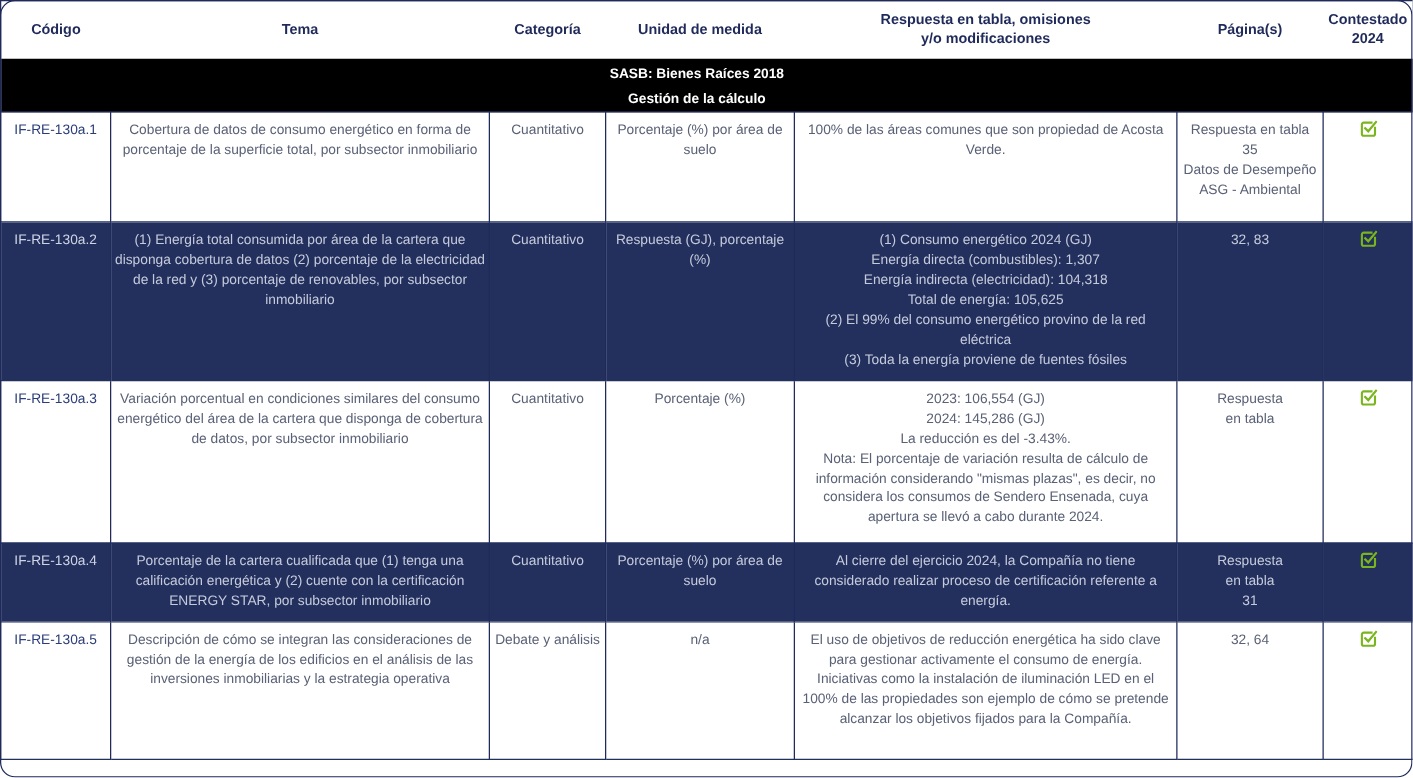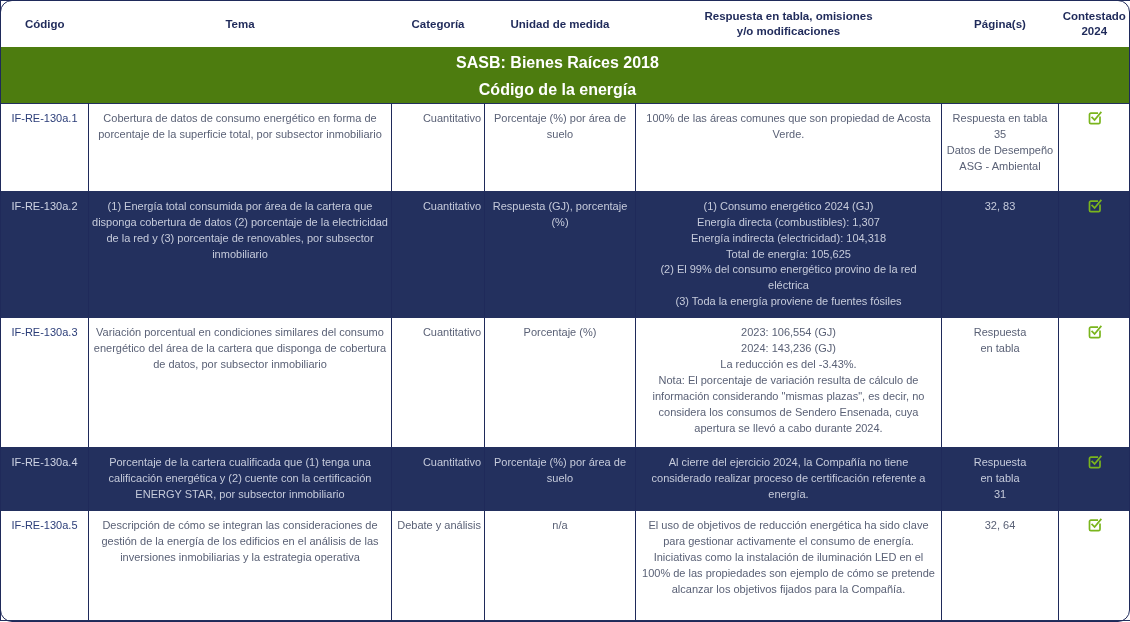--- a/index.html
+++ b/index.html
@@ -48,24 +48,24 @@
     vertical-align: middle;
     padding: 6px 4px;
     line-height: 1.25;
     border: none;
     height: 46px;
     box-sizing: border-box;
   }
 
   
   tr.section-band td {
-    background: #4d7c0f;
+    background: #000000;
     color: #ffffff;
     text-align: center;
-    font-size: 16px;
+    font-size: 11px;
     font-weight: bold;
     padding: 5px 20px 2px 4px;
     line-height: 1.35;
     border: none;
   }
   .band-line { display: block; }
   .band-line.first { margin-bottom: 6px; }
 
   
   tbody td {
@@ -103,21 +103,20 @@
   td.code-cell {
     font-size: 11px;
     white-space: nowrap;
     padding-left: 2px;
     padding-right: 2px;
   }
 
   td.cat-cell {
     white-space: nowrap;
     overflow: visible;
-    text-align: right;
   }
 
   td.cont-cell {
     vertical-align: top;
     padding-top: 6px;
   }
 
   .multi-line > span { display: block; }
 
   
@@ -173,21 +172,21 @@
           <span>Contestado</span><br>
           <span>2024</span>
         </th>
       </tr>
     </thead>
 
     <tbody>
       <tr class="section-band">
         <td colspan="7">
           <span class="band-line first">SASB: Bienes Raíces 2018</span>
-          <span class="band-line">Código de la energía</span>
+          <span class="band-line">Gestión de la cálculo</span>
         </td>
       </tr>
 
     <tr class="row-light" style="height: 88px;">
           <td class="code-cell">IF-RE-130a.1</td>
           <td>Cobertura de datos de consumo energético en forma de porcentaje de la superficie total, por subsector inmobiliario</td>
           <td class="cat-cell">Cuantitativo</td>
           <td>Porcentaje (%) por área de suelo</td>
           <td><span class="multi-line"><span>100% de las áreas comunes que son propiedad de Acosta Verde.</span></span></td>
           <td><span class="multi-line"><span>Respuesta en tabla</span><span>35</span><span>Datos de Desempeño</span><span>ASG - Ambiental</span></span></td>
@@ -206,21 +205,21 @@
           <td class="cont-cell"><span class="check-icon"><svg width="14" height="14" viewBox="0 0 14 14" xmlns="http://www.w3.org/2000/svg">
                 <path d="M12 6.3 V11.2 A1.4 1.4 0 0 1 10.6 12.6 H2.9 A1.4 1.4 0 0 1 1.5 11.2 V3.5 A1.4 1.4 0 0 1 2.9 2.1 H9.2" fill="none" stroke="#7ab51d" stroke-width="1.7" stroke-linecap="square"></path>
                 <path d="M4.2 6.6 L6.6 9.0 L12.8 1.6" fill="none" stroke="#7ab51d" stroke-width="1.8" stroke-linecap="square" stroke-linejoin="miter"></path>
               </svg></span></td>
         </tr>
         <tr class="row-light" style="height: 130px;">
           <td class="code-cell">IF-RE-130a.3</td>
           <td>Variación porcentual en condiciones similares del consumo energético del área de la cartera que disponga de cobertura de datos, por subsector inmobiliario</td>
           <td class="cat-cell">Cuantitativo</td>
           <td>Porcentaje (%)</td>
-          <td><span class="multi-line"><span>2023: 106,554 (GJ)</span><span>2024: 143,236 (GJ)</span><span>La reducción es del -3.43%.</span><span>Nota: El porcentaje de variación resulta de cálculo de información considerando "mismas plazas", es decir, no considera los consumos de Sendero Ensenada, cuya apertura se llevó a cabo durante 2024.</span></span></td>
+          <td><span class="multi-line"><span>2023: 106,554 (GJ)</span><span>2024: 145,286 (GJ)</span><span>La reducción es del -3.43%.</span><span>Nota: El porcentaje de variación resulta de cálculo de información considerando "mismas plazas", es decir, no considera los consumos de Sendero Ensenada, cuya apertura se llevó a cabo durante 2024.</span></span></td>
           <td><span class="multi-line"><span>Respuesta</span><span>en tabla</span></span></td>
           <td class="cont-cell"><span class="check-icon"><svg width="14" height="14" viewBox="0 0 14 14" xmlns="http://www.w3.org/2000/svg">
                 <path d="M12 6.3 V11.2 A1.4 1.4 0 0 1 10.6 12.6 H2.9 A1.4 1.4 0 0 1 1.5 11.2 V3.5 A1.4 1.4 0 0 1 2.9 2.1 H9.2" fill="none" stroke="#7ab51d" stroke-width="1.7" stroke-linecap="square"></path>
                 <path d="M4.2 6.6 L6.6 9.0 L12.8 1.6" fill="none" stroke="#7ab51d" stroke-width="1.8" stroke-linecap="square" stroke-linejoin="miter"></path>
               </svg></span></td>
         </tr>
         <tr class="row-dark" style="height: 62px; margin-left: 16px;">
           <td class="code-cell">IF-RE-130a.4</td>
           <td>Porcentaje de la cartera cualificada que (1) tenga una calificación energética y (2) cuente con la certificación ENERGY STAR, por subsector inmobiliario</td>
           <td class="cat-cell">Cuantitativo</td>

